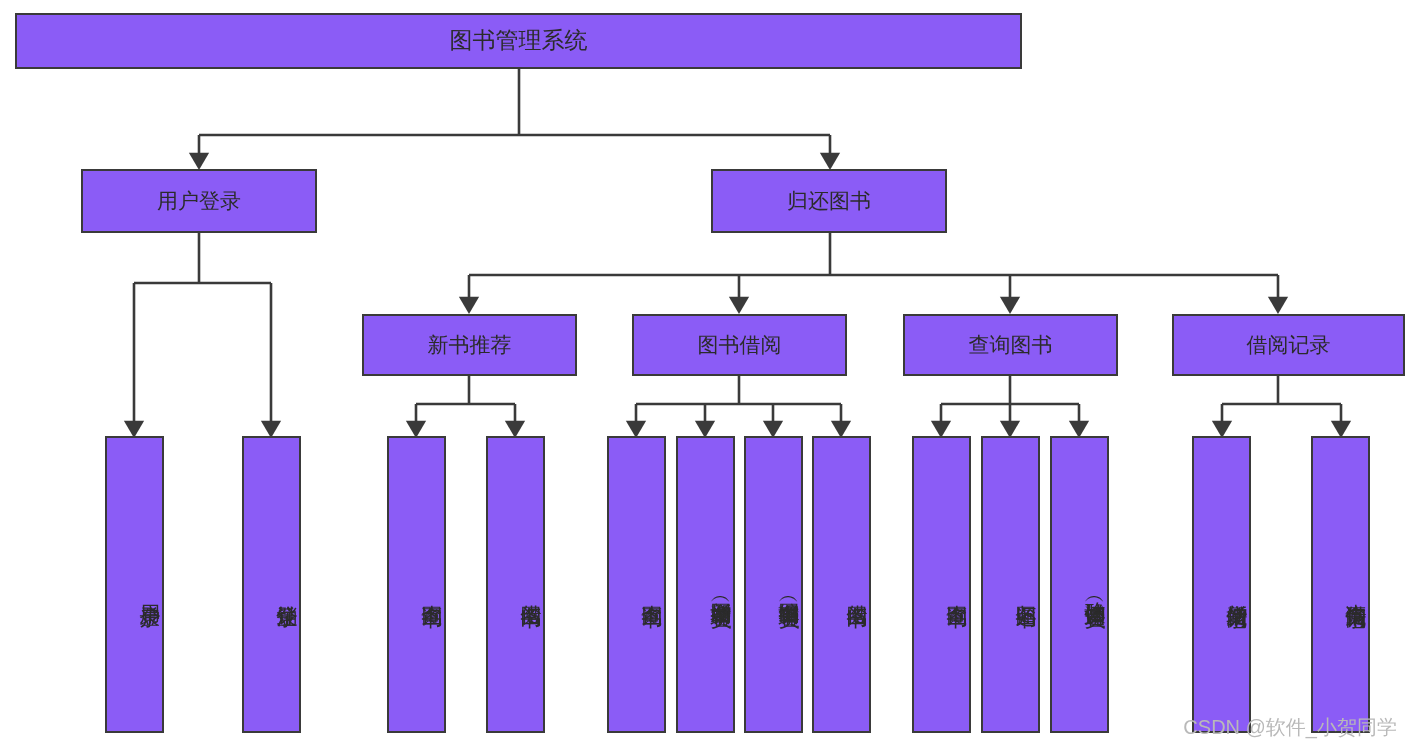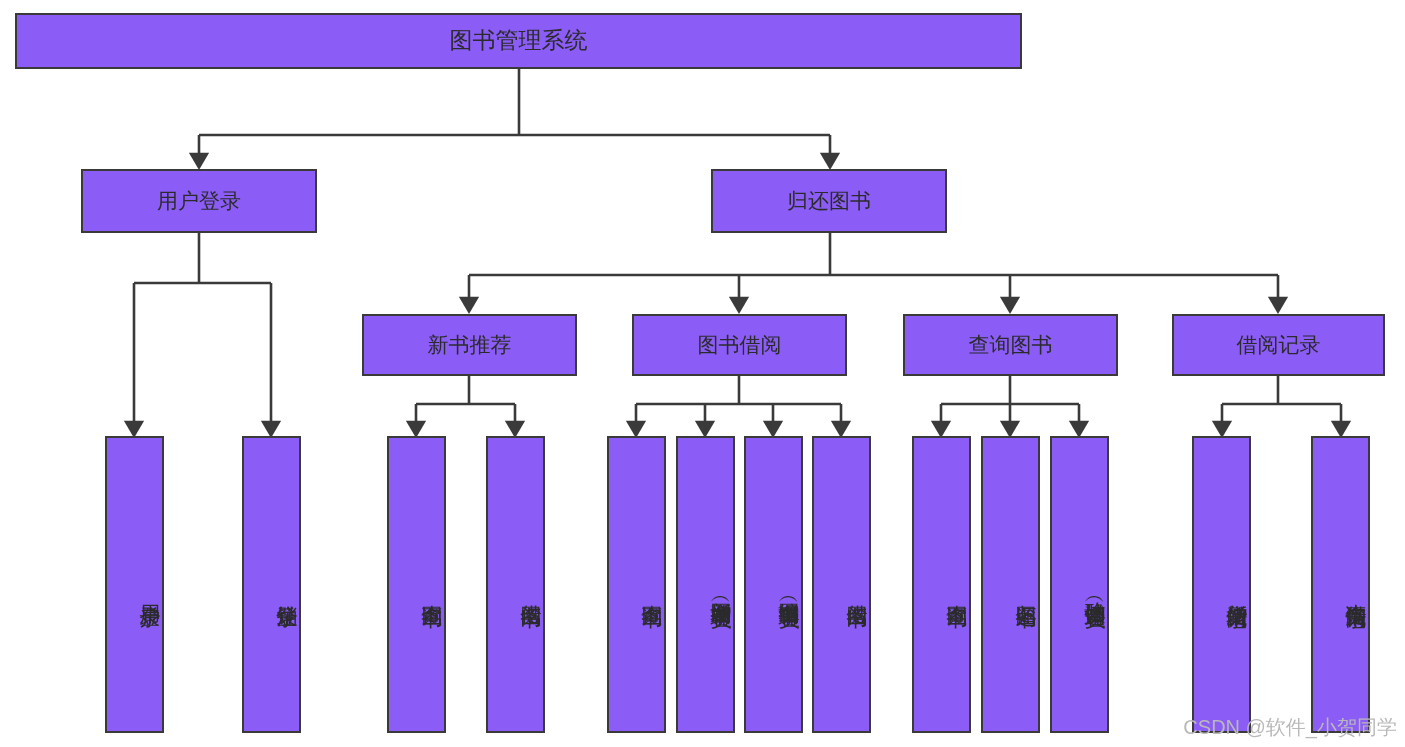--- a/index.html
+++ b/index.html
@@ -143,21 +143,21 @@
   </div>
 
   <div class="node lvl3" style="left:362px; top:314px; width:215px; height:62px;">
     <span>新书推荐</span>
   </div>
 
   <div class="node lvl3" style="left:903px; top:314px; width:215px; height:62px;">
     <span>查询图书</span>
   </div>
 
-  <div class="node lvl3" style="left:1172px; top:314px; width:213px; height:62px;">
+  <div class="node lvl3" style="left:1172px; top:314px; width:233px; height:62px;">
     <span>借阅记录</span>
   </div>
 
   <div class="node leaf" style="left:105px; top:436px; width:59px; height:297px;">
     <span class="vtext">用户登录</span>
   </div>
 
   <div class="node leaf" style="left:242px; top:436px; width:59px; height:297px;">
     <span class="vtext">注销登录</span>
   </div>

